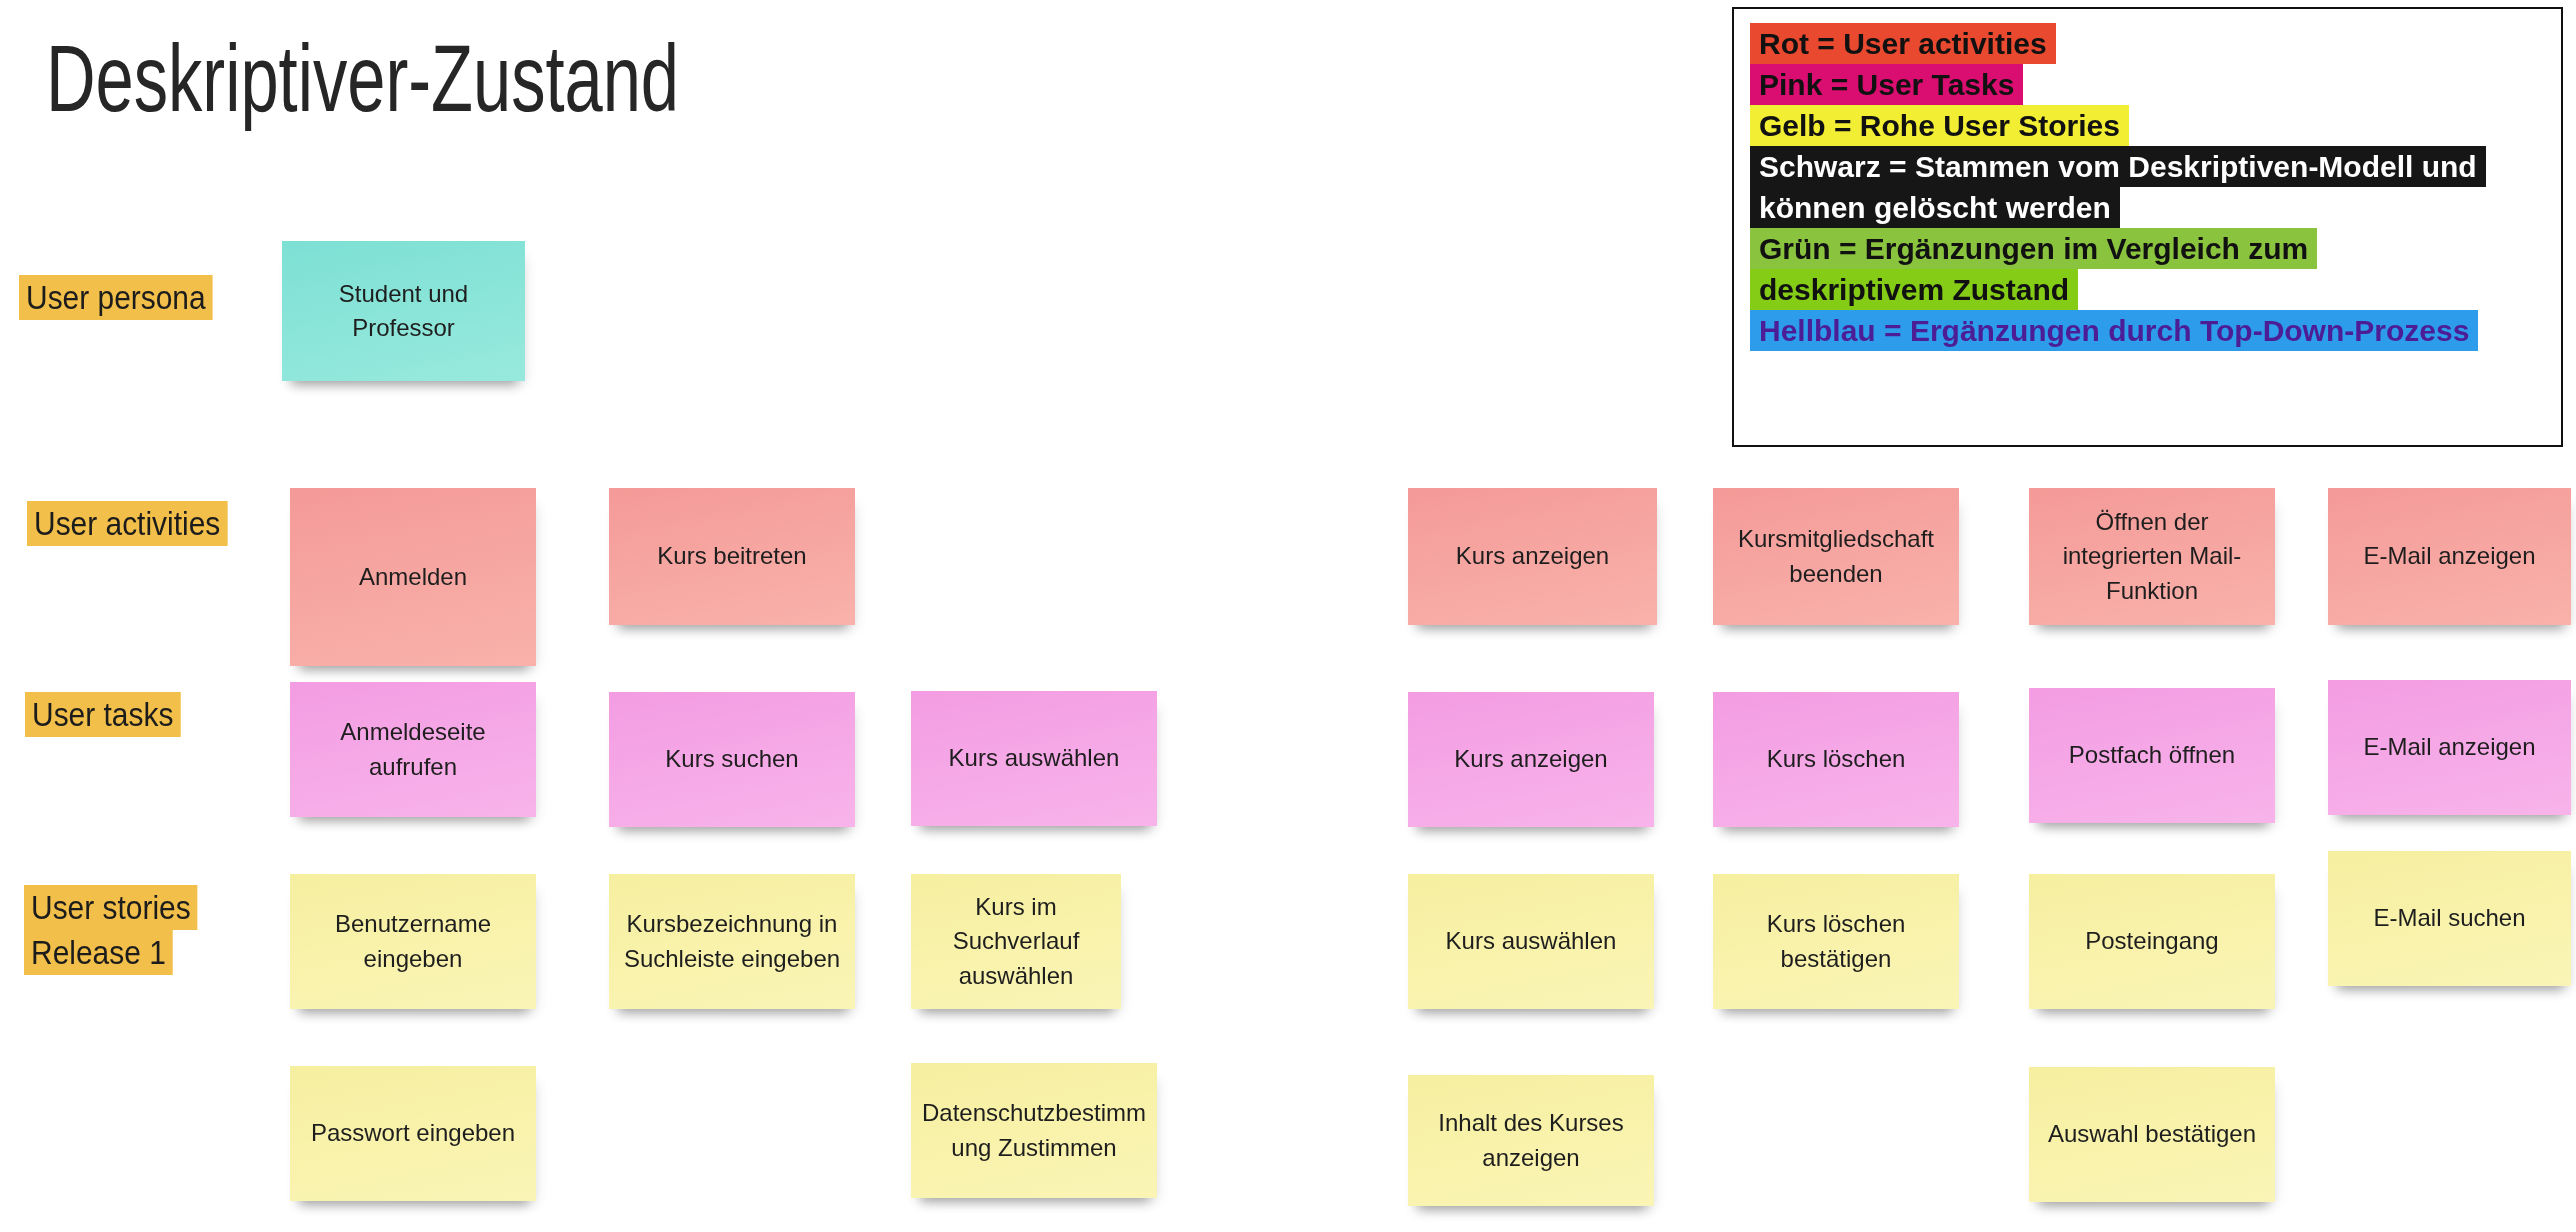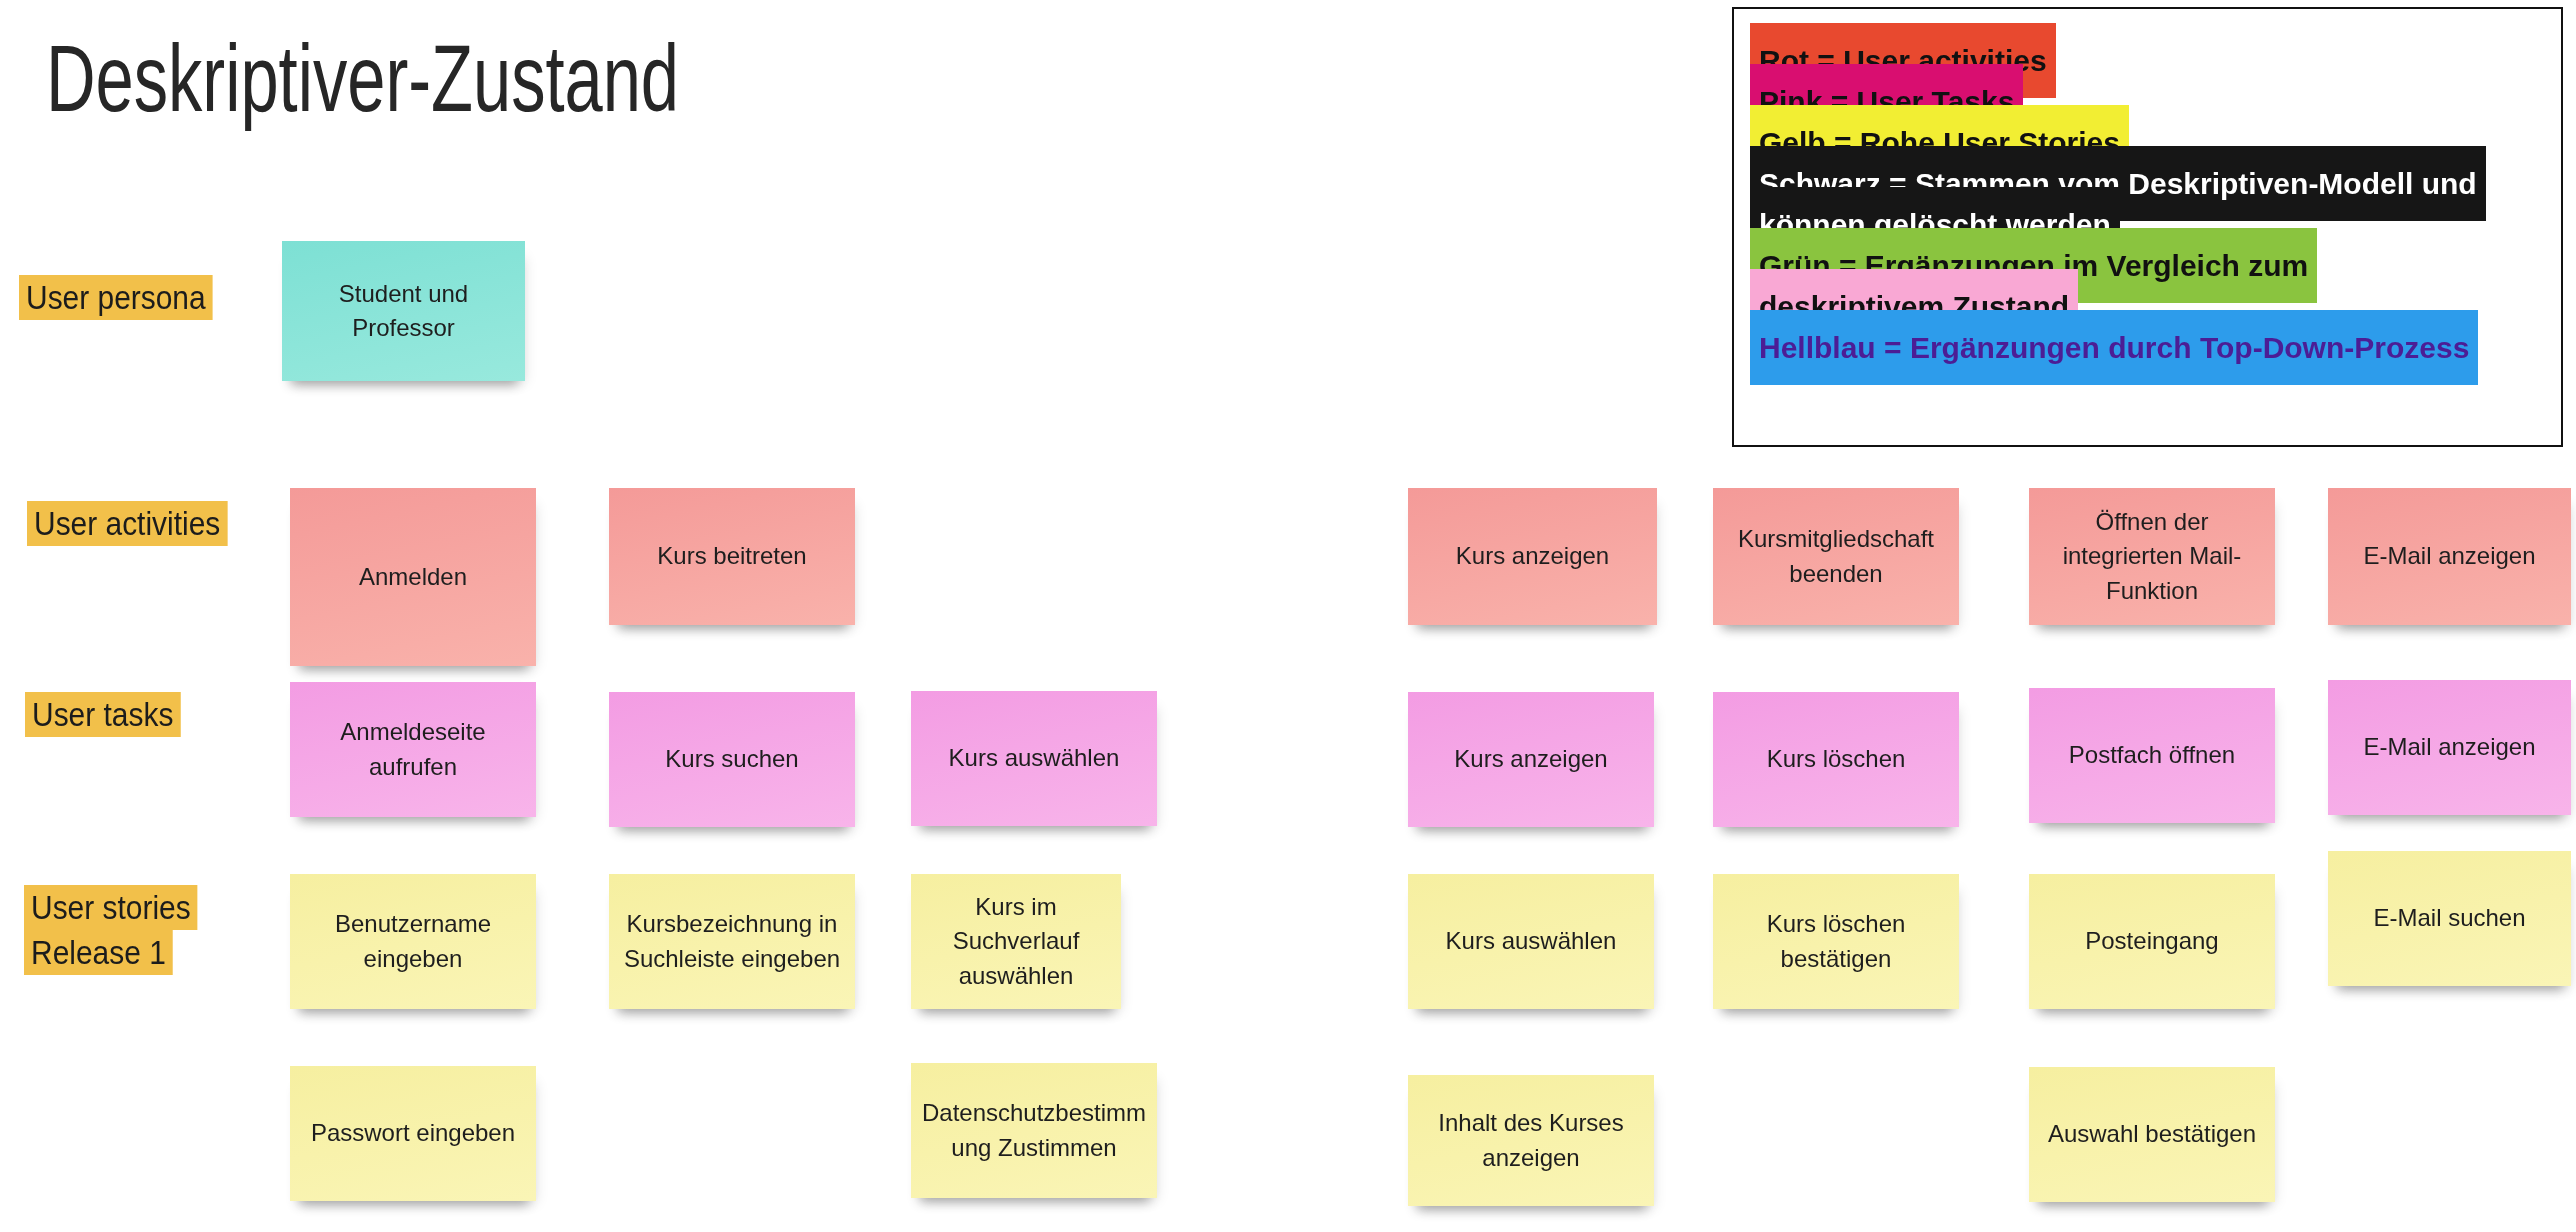--- a/index.html
+++ b/index.html
@@ -53,21 +53,21 @@
   }
   .legend-line {
     height: 41px;
     line-height: 41px;
     white-space: nowrap;
   }
   .legend-chip {
     display: inline-block;
     height: 41px;
     line-height: 41px;
-    padding: 17px 9px;
+    padding: 0 9px;
     font-size: 30px;
     font-weight: 700;
     white-space: nowrap;
   }
   
   .row-label {
     position: absolute;
     transform: scaleX(0.88);
     transform-origin: left top;
   }
@@ -107,21 +107,21 @@
   <h1 class="title">Deskriptiver-Zustand</h1>
 
   <div class="legend">
     <div id="legend-lines">
         <div class="legend-line"><span class="legend-chip" style="background: rgb(232, 73, 47); color: rgb(17, 17, 17);">Rot = User activities</span></div>
         <div class="legend-line"><span class="legend-chip" style="background: rgb(217, 14, 112); color: rgb(17, 17, 17);">Pink = User Tasks</span></div>
         <div class="legend-line"><span class="legend-chip" style="background: rgb(242, 238, 51); color: rgb(17, 17, 17);">Gelb = Rohe User Stories</span></div>
         <div class="legend-line"><span class="legend-chip" style="background: rgb(22, 22, 22); color: rgb(255, 255, 255);">Schwarz = Stammen vom Deskriptiven-Modell und</span></div>
         <div class="legend-line"><span class="legend-chip" style="background: rgb(22, 22, 22); color: rgb(255, 255, 255);">können gelöscht werden</span></div>
         <div class="legend-line"><span class="legend-chip" style="background: rgb(138, 196, 63); color: rgb(17, 17, 17);">Grün = Ergänzungen im Vergleich zum</span></div>
-        <div class="legend-line"><span class="legend-chip" style="background: #f9a8d4; color: rgb(17, 17, 17);">deskriptivem Zustand</span></div>
+        <div class="legend-line"><span class="legend-chip" style="background: #84cc16; color: rgb(17, 17, 17);">deskriptivem Zustand</span></div>
         <div class="legend-line"><span class="legend-chip" style="background: rgb(45, 156, 235); color: #4c1d95;">Hellblau = Ergänzungen durch Top-Down-Prozess</span></div>
       </div>
   </div>
 
   <div id="row-labels">
       <div class="row-label" style="left: 18.7px; top: 275px;">
         <div class="row-label-line"><span class="row-label-chip" style="background: rgb(242, 192, 74);">User persona</span></div>
       </div>
       <div class="row-label" style="left: 27px; top: 501px;">
         <div class="row-label-line"><span class="row-label-chip" style="background: rgb(242, 192, 74);">User activities</span></div>

